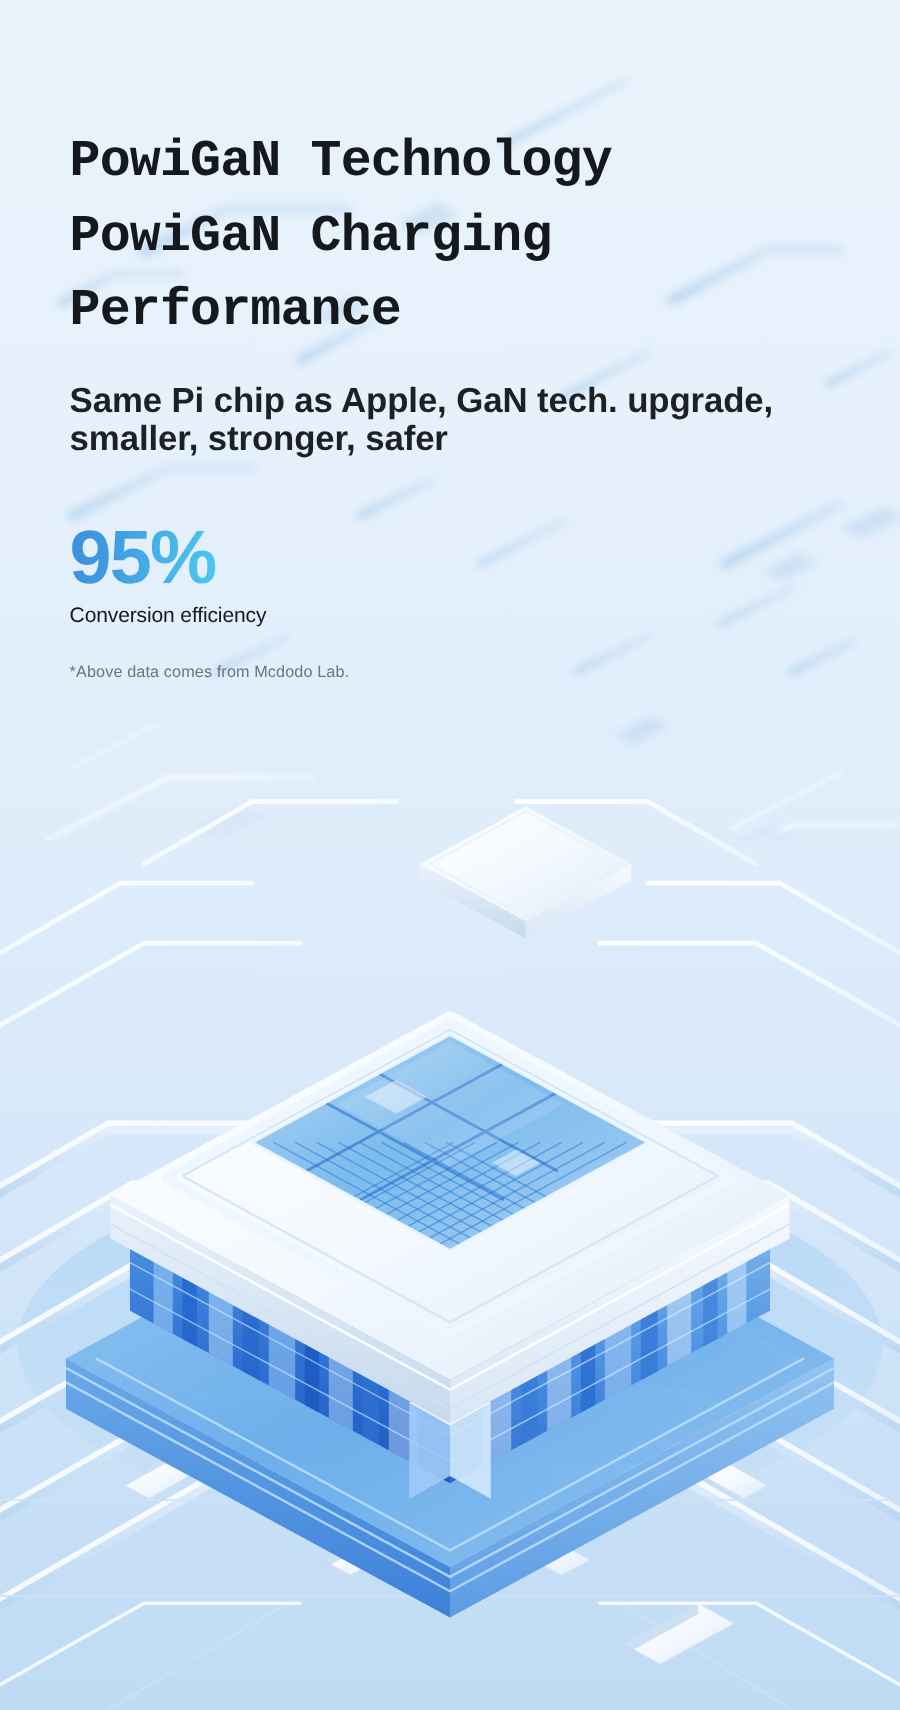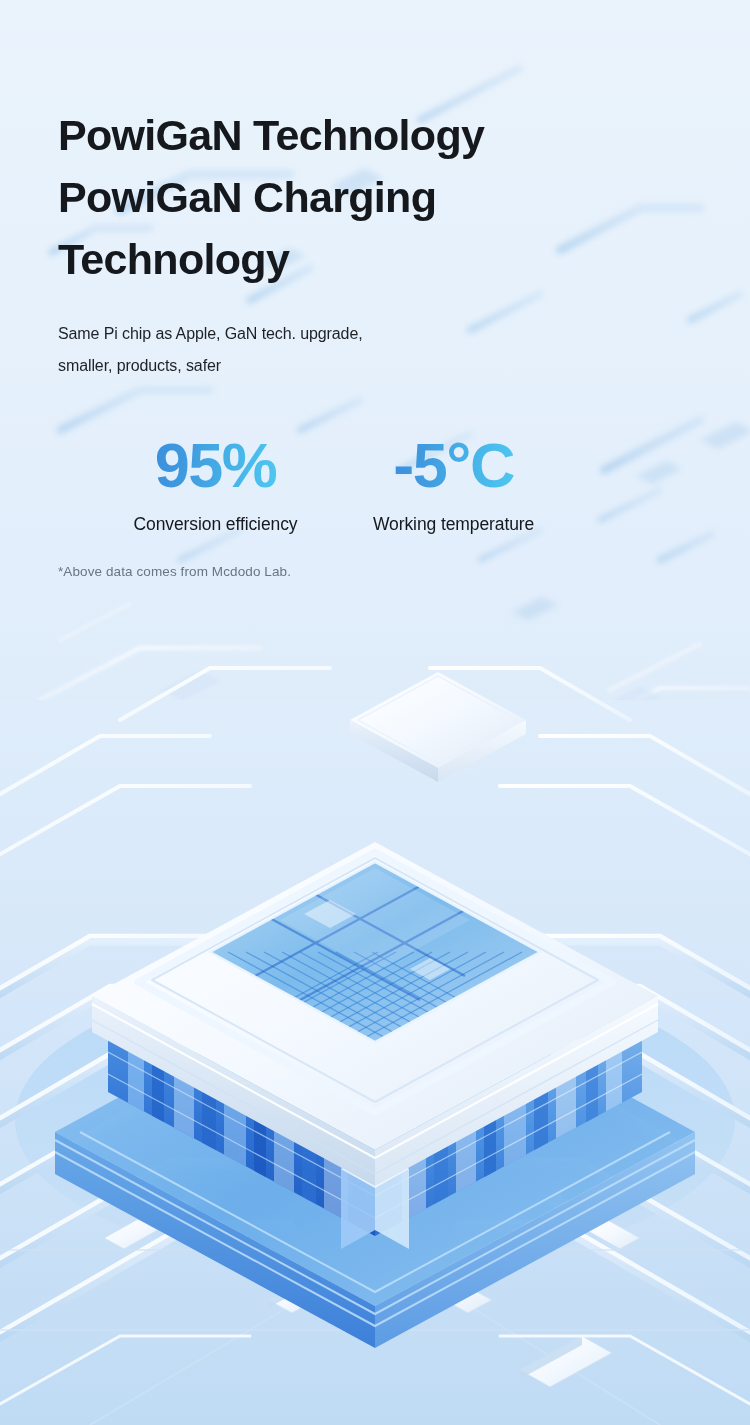--- a/index.html
+++ b/index.html
@@ -37,54 +37,53 @@
 
   .headline {
     margin-top:104px;
     font-size:43px;
     line-height:62px;
     font-weight:700;
     letter-spacing:-0.7px;
     color:#15181c;
     max-width:640px;
   }
-  .headline span { display:block; }
+  .headline span { display:block;font-family:Liberation Mono, monospace; }
 
   .subhead {
     margin-top:28px;
-    font-size:16px;
+    font-size:29px;
     line-height:32px;
-    font-weight:400;
+    font-weight:700;
     letter-spacing:-0.1px;
     color:#1d2126;
     max-width:620px;
   }
   .subhead span { display:block; }
 
   .stats {
     margin-top:48px;
     display:flex;
-    text-align:center;
   }
   .stat:first-child { width:315px; }
 
   .stat-value {
     font-size:63px;
     line-height:70px;
     font-weight:700;
     letter-spacing:-1.5px;
     background:linear-gradient(95deg,#3b8fdd 0%,#409bdf 28%,#46b2e8 62%,#4ec7f0 100%);
     -webkit-background-clip:text;
     background-clip:text;
     color:transparent;
     -webkit-text-fill-color:transparent;
     display:inline-block;
   }
   .stat-label {
-    margin-top:12px;
+    margin-top:0;
     font-size:17.5px;
     line-height:24px;
     font-weight:400;
     color:#15181c;
     letter-spacing:-0.1px;
   }
 
   .footnote {
     margin-top:26px;
     font-size:13.5px;
@@ -457,35 +456,31 @@
         <path d="M750 1404 L630 1336 L500 1336"></path>
       </g>
     </svg>
   </div>
 
   <div class="content">
 
     <h1 class="headline">
       <span>PowiGaN Technology</span>
       <span>PowiGaN Charging</span>
-      <span>Technology</span>
+      <span>Performance</span>
     </h1>
 
     <p class="subhead">
       <span>Same Pi chip as Apple, GaN tech. upgrade,</span>
-      <span>smaller, products, safer</span>
+      <span>smaller, stronger, safer</span>
     </p>
 
     <div class="stats">
       <div class="stat">
         <div class="stat-value">95%</div>
         <div class="stat-label">Conversion efficiency</div>
       </div>
-      <div class="stat">
-        <div class="stat-value">-5°C</div>
-        <div class="stat-label">Working temperature</div>
-      </div>
     </div>
 
     <p class="footnote">*Above data comes from Mcdodo Lab.</p>
   </div>
 
 </div>
 
 </body></html>

